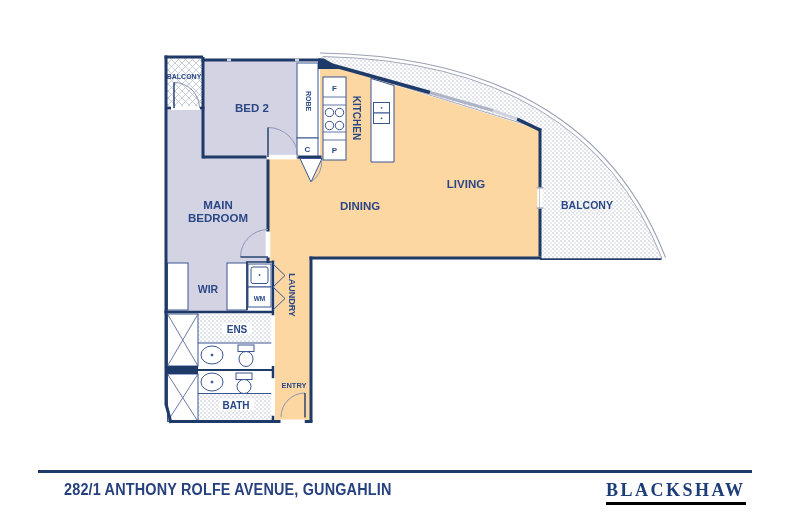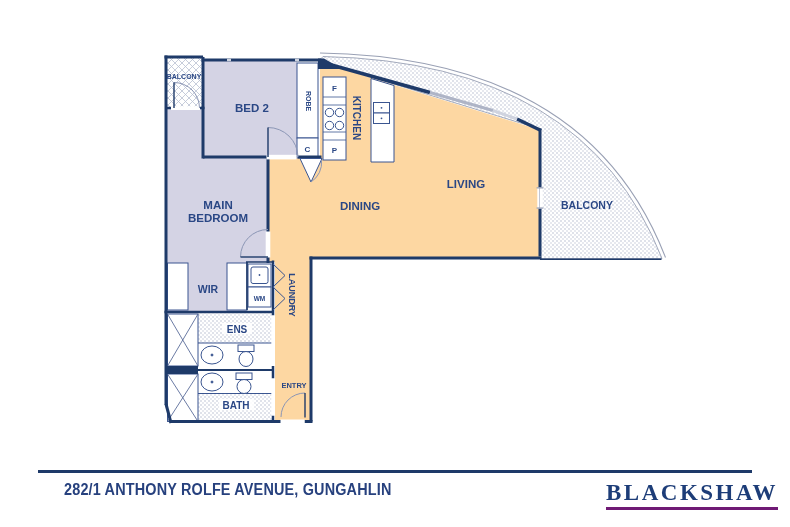--- a/index.html
+++ b/index.html
@@ -3,22 +3,22 @@
 <meta charset="utf-8">
 <style>
   html,body{margin:0;padding:0;background:#ffffff;}
   body{width:790px;height:527px;position:relative;font-family:"Liberation Sans",sans-serif;overflow:hidden;}
   #plan{position:absolute;left:0;top:0;}
   .room-label{fill:#2a4785;font-family:"Liberation Sans",sans-serif;font-weight:700;}
   .footer-line{position:absolute;left:38px;top:470px;width:714px;height:3px;background:#1e3a69;}
   .footer-address{position:absolute;left:64px;top:481px;font-size:16px;font-weight:700;
     color:#27417e;letter-spacing:.2px;transform:scaleX(.9);transform-origin:left top;white-space:nowrap;}
   .footer-logo{position:absolute;left:606px;top:480px;font-family:"Liberation Serif",serif;
-    font-weight:700;font-size:23px;letter-spacing:2.5px;color:#1d3d78;
-    border-bottom:3px solid #701a75;padding-bottom:1px;white-space:nowrap;}
+    font-weight:700;font-size:18px;letter-spacing:2.5px;color:#1d3d78;
+    border-bottom:3px solid #000000;padding-bottom:1px;white-space:nowrap;}
 </style>
 </head>
 <body>
 
 <svg id="plan" width="790" height="527" viewBox="0 0 790 527">
   <defs>
     <pattern id="dots" width="4" height="4" patternUnits="userSpaceOnUse">
       <rect width="4" height="4" fill="#ffffff"></rect>
       <circle cx="1" cy="1" r="0.75" fill="#b0b8cc"></circle>
       <circle cx="3" cy="3" r="0.75" fill="#c4cad9"></circle>

